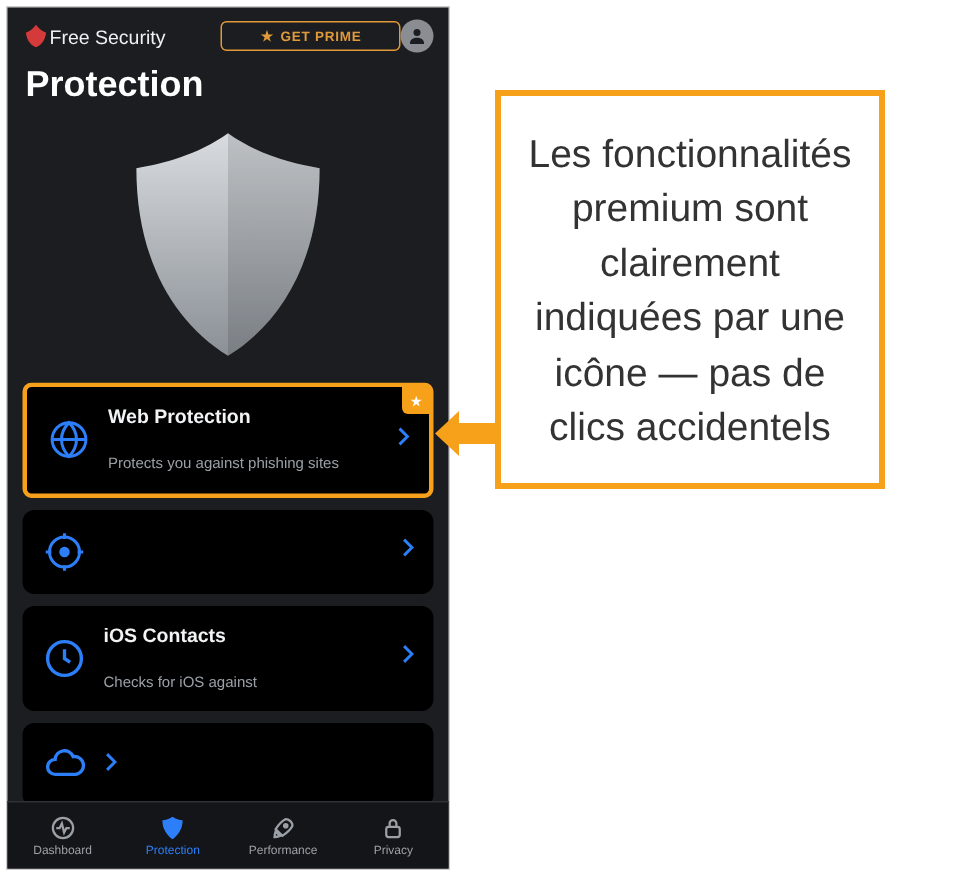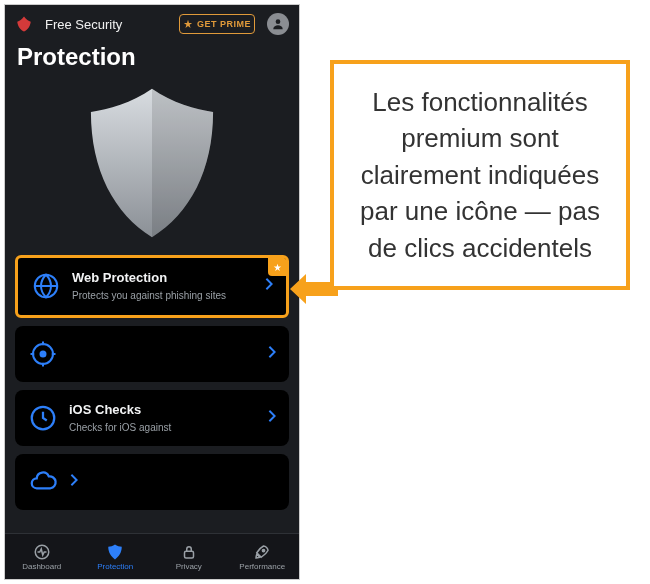--- a/index.html
+++ b/index.html
@@ -18,36 +18,36 @@
     background: #1b1d21;
     border: 1px solid #ccc;
     display: flex;
     flex-direction: column;
     color: #e8e9ea;
   }
   .header {
     display: flex;
     align-items: center;
     padding: 8px 10px 4px 10px;
-    gap: 12px;
+    gap: 0;
   }
   .logo-icon {
     width: 18px; height: 18px;
     display: flex; align-items: center; justify-content: center;
   }
   .app-name {
     font-size: 13px;
     font-weight: 500;
     color: #f0f0f0;
     flex: 1;
   }
   .get-prime {
     border: 1px solid #e09a3a;
     border-radius: 4px;
-    padding: 4px 3px;
+    padding: 4px 25px;
     display: flex;
     align-items: flex-end;
     gap: 4px;
     font-size: 9px;
     font-weight: 700;
     letter-spacing: 0.5px;
     color: #e09a3a;
     cursor: pointer;
   }
   .avatar {
@@ -89,21 +89,21 @@
     border: 3px solid #f7a11b;
     border-radius: 6px;
   }
   .item-icon {
     width: 32px; height: 32px;
     flex-shrink: 0;
     display: flex; align-items: center; justify-content: center;
   }
   .item-body { flex: 1; min-width: 0; }
   .item-title { font-size: 13px; font-weight: 600; color: #f2f3f4; }
-  .item-sub { font-size: 10px; color: #9aa0a6; line-height: 1.35; margin-top: 4px; }
+  .item-sub { font-size: 10px; color: #9aa0a6; line-height: 1.35; margin-top: 18px; }
   .chevron {
     width: 10px; color: #2d7ff9;
     flex-shrink: 0;
   }
   .premium-badge {
     position: absolute;
     top: 0; right: 0;
     width: 18px; height: 18px;
     background: #f7a11b;
     border-radius: 0 2px 0 4px;
@@ -126,21 +126,21 @@
     color: #9aa0a6;
     font-size: 8px;
     cursor: pointer;
   }
   .tab.active { color: #2d7ff9; }
   .tab-icon { width: 18px; height: 18px; display:flex;align-items:center;justify-content:center;}
   
   .callout {
     position: absolute;
     left: 330px; top: 60px;
-    width: 300px;
+    width: 260px;
     background: #fff;
     border: 4px solid #f7a11b;
     padding: 20px 14px;
     font-size: 26px;
     line-height: 1.4;
     text-align: center;
     color: #333;
   }
   .arrow {
     position: absolute;
@@ -232,21 +232,21 @@
     </div>
 
     <div class="item">
       <span class="item-icon">
         <svg width="30" height="30" viewBox="0 0 24 24" fill="none" stroke="#2d7ff9" stroke-width="1.8">
             <circle cx="12" cy="12" r="9"></circle>
             <path d="M12 7v5l3 2"></path>
           </svg>
       </span>
       <div class="item-body">
-        <div class="item-title">iOS Checks</div>
+        <div class="item-title">iOS Contacts</div>
         <div class="item-sub">Checks for iOS against</div>
       </div>
       <span class="chevron">
         <svg width="10" height="14" viewBox="0 0 10 16">
             <path fill="none" stroke="#2d7ff9" stroke-width="2.2" d="M2 2l6 6-6 6"></path>
           </svg>
       </span>
     </div>
 
     <div class="item">
@@ -278,34 +278,34 @@
       <span class="tab-icon">
         <svg width="18" height="18" viewBox="0 0 24 24">
             <path fill="currentColor" d="M12 2c3 2 6 3 9 3 0 8-4 13-9 17C7 18 3 13 3 5c3 0 6-1 9-3z"></path>
           </svg>
       </span>
       <span>Protection</span>
     </div>
     <div class="tab">
       <span class="tab-icon">
         <svg width="18" height="18" viewBox="0 0 24 24" fill="none" stroke="currentColor" stroke-width="2">
-            <rect x="6" y="11" width="12" height="9" rx="2"></rect>
-            <path d="M9 11V8a3 3 0 016 0v3"></path>
-          </svg>
-      </span>
-      <span>Privacy</span>
+            <path d="M5 15c-1 3-1 5-1 5s2 0 5-1l-4-4zM14 4c3 0 6 3 6 6-2 4-6 7-9 9l-6-6c2-3 5-7 9-9z"></path>
+            <circle cx="14" cy="10" r="1.5" fill="currentColor"></circle>
+          </svg>
+      </span>
+      <span>Performance</span>
     </div>
     <div class="tab">
       <span class="tab-icon">
         <svg width="18" height="18" viewBox="0 0 24 24" fill="none" stroke="currentColor" stroke-width="2">
-            <path d="M5 15c-1 3-1 5-1 5s2 0 5-1l-4-4zM14 4c3 0 6 3 6 6-2 4-6 7-9 9l-6-6c2-3 5-7 9-9z"></path>
-            <circle cx="14" cy="10" r="1.5" fill="currentColor"></circle>
-          </svg>
-      </span>
-      <span>Performance</span>
+            <rect x="6" y="11" width="12" height="9" rx="2"></rect>
+            <path d="M9 11V8a3 3 0 016 0v3"></path>
+          </svg>
+      </span>
+      <span>Privacy</span>
     </div>
   </div>
 
 </div>
 
 <svg class="arrow" viewBox="0 0 48 30">
   <path fill="#f7a11b" d="M48 8 H16 V0 L0 15 L16 30 V22 H48 Z"></path>
 </svg>
 
 <div class="callout">

